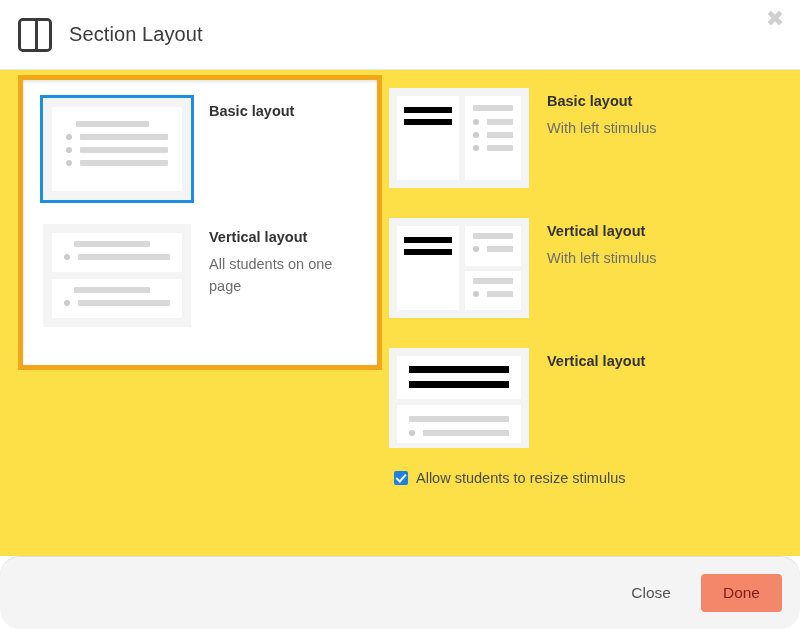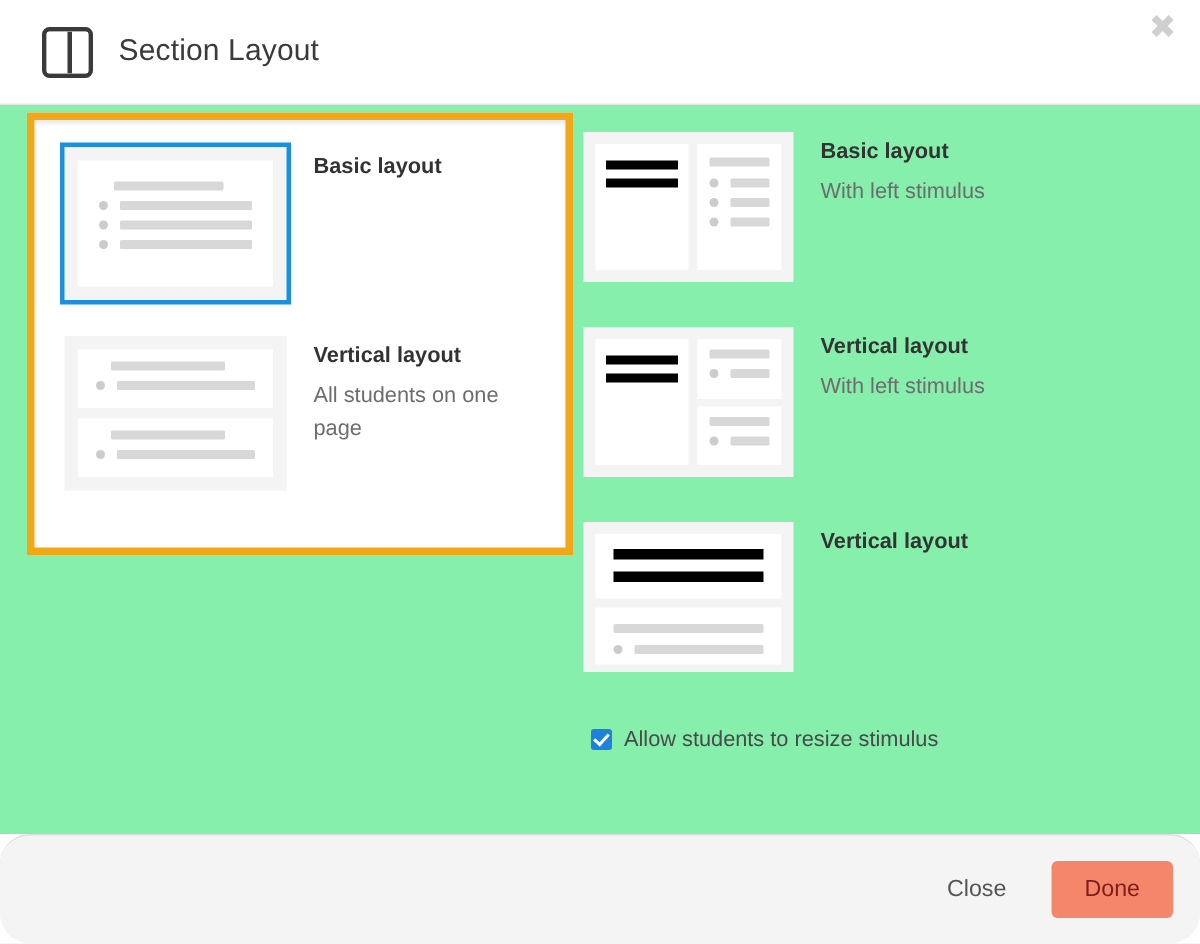--- a/index.html
+++ b/index.html
@@ -14,21 +14,21 @@
     display: flex; flex-direction: column;
     background: #ffffff;
     position: relative;
   }
 
   
   .modal-header {
     height: 70px;
     flex: 0 0 70px;
     display: flex; align-items: center;
-    padding: 0 28px;
+    padding: 0 18px;
     border-bottom: 1px solid #e6e6e6;
     position: relative;
     background: #fff;
   }
   .header-icon {
     width: 34px; height: 34px;
     border: 3px solid #3a3a3a;
     border-radius: 5px;
     display: flex;
     overflow: hidden;
@@ -56,21 +56,21 @@
     font-family: "DejaVu Sans", sans-serif;
     user-select: none;
   }
 
   
   .modal-body {
     flex: 1 1 auto;
     display: flex;
     padding: 0;
     position: relative;
-    background: #86efac;
+    background: #fde047;
   }
 
   .col-left {
     width: 382px;
     flex: 0 0 382px;
     padding: 5px 0 0 18px;
   }
   .highlight-box {
     border: 5px solid #f0a818;
     background: #fff;
@@ -213,21 +213,21 @@
     background: #000000;
     height: 6px;
     margin-bottom: 6px;
   }
   .blackbar.wide { height: 7px; margin-bottom: 8px; }
 
   
   .checkbox-row {
     display: flex;
     align-items: center;
-    margin-top: 37px;
+    margin-top: 22px;
     margin-left: 5px;
   }
   .checkbox {
     width: 14px; height: 14px;
     background: #2080e0;
     border-radius: 2px;
     position: relative;
     flex: 0 0 14px;
     cursor: pointer;
   }

